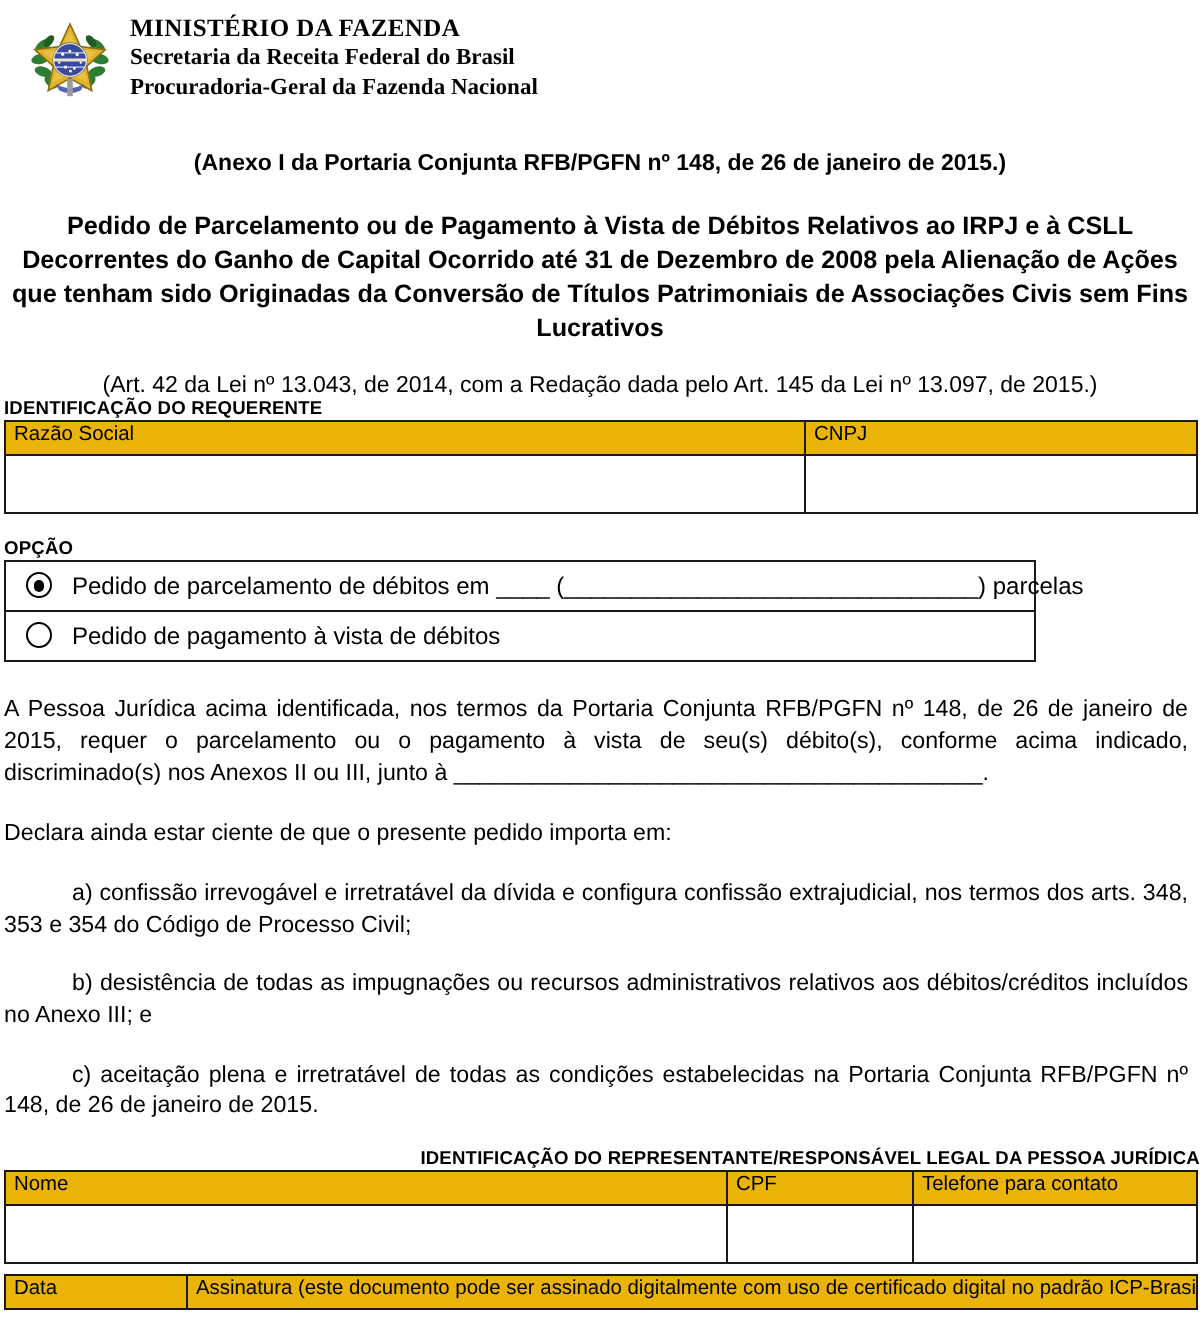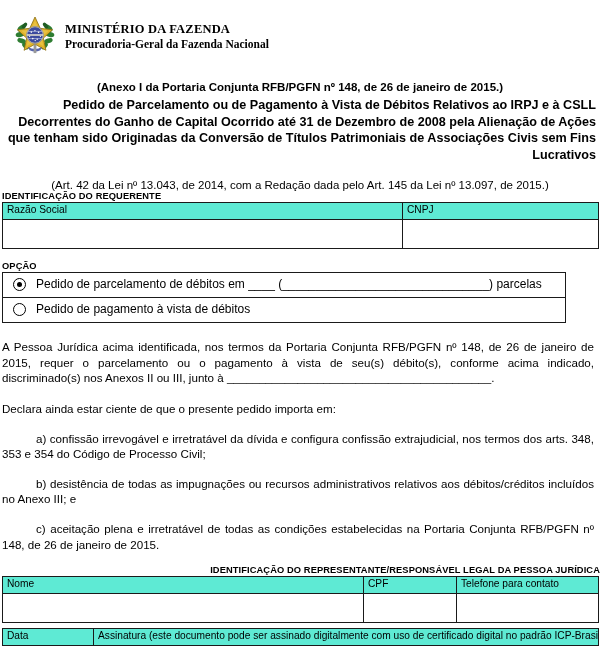--- a/index.html
+++ b/index.html
@@ -12,22 +12,22 @@
     height: 667px;
     overflow: hidden;
     font-family: "Liberation Sans", sans-serif;
     color: #000000;
     position: relative;
   }
 
   
   .doc-header {
     display: flex;
-    align-items: center;
-    padding: 14px 0 0 14px;
+    align-items: flex-end;
+    padding: 4px 0 0 14px;
   }
   .emblem {
     width: 42px;
     height: 42px;
     flex: 0 0 42px;
     margin-right: 9px;
   }
   .emblem svg { display: block; }
   .header-lines {
     padding-top: 2px;
@@ -43,25 +43,25 @@
   .header-lines .ln3 { font-size: 11.5px; }
 
   
   .anexo-line {
     text-align: center;
     font-size: 11.5px;
     margin-top: 25px;
     font-weight: bold;
   }
   .main-title {
-    text-align: right;
+    text-align: center;
     font-size: 12.6px;
     font-weight: bold;
     line-height: 1.33;
-    margin-top: 4px;
+    margin-top: 17px;
     padding: 0 4px;
   }
   .art-line {
     text-align: center;
     font-size: 11.5px;
     margin-top: 15px;
   }
 
   
   .section-label {
@@ -80,34 +80,34 @@
     margin: 0 auto 0 2px;
     border-collapse: collapse;
     table-layout: fixed;
   }
   .tbl td {
     border: 1.4px solid #1a1a1a;
     padding: 0;
     vertical-align: top;
   }
   .tbl td.head {
-    background: #5eead4;
+    background: #eab308;
     font-size: 10.2px;
     padding: 1px 4px 2px 4px;
     height: 13px;
     line-height: 1.15;
     white-space: nowrap;
     overflow: hidden;
   }
   .tbl td.fill { height: 28px; background: #ffffff; }
   .spacer-row td { border: none !important; height: 5px; background: transparent; }
 
   
   .opcao-box {
-    width: 564px;
+    width: 516px;
     margin-left: 2px;
     border: 1.4px solid #1a1a1a;
     border-collapse: collapse;
     table-layout: fixed;
   }
   .opcao-box tr.opt-row td {
     border-bottom: 1.4px solid #1a1a1a;
   }
   .opcao-box tr.opt-row:last-child td { border-bottom: none; }
   .opt-cell {
@@ -195,20 +195,21 @@
         <circle cx="15.6" cy="22.3" r="0.6"></circle>
           <circle cx="26.4" cy="22.3" r="0.6"></circle>
       </g>
 
       <path d="M14 33 q7 4 14 0 l-1.6 3.3 q-5.4 2.6 -10.8 0 z" fill="#3b4a9e" opacity="0.85"></path>
       <path d="M19.6 30.5 h2.8 v8.6 h-2.8 z" fill="#9a9a9a"></path>
     </svg>
   </div>
   <div class="header-lines">
     <div class="ln ln1">MINISTÉRIO DA FAZENDA</div>
+    <div class="ln ln2">Secretaria da Receita Federal do Brasil</div>
     <div class="ln ln3">Procuradoria-Geral da Fazenda Nacional</div>
   </div>
 </div>
 
 <div class="anexo-line">(Anexo I da Portaria Conjunta RFB/PGFN nº 148, de 26 de janeiro de 2015.)</div>
 
 <div class="main-title">Pedido de Parcelamento ou de Pagamento à Vista de Débitos Relativos ao IRPJ e à CSLL Decorrentes do Ganho de Capital Ocorrido até 31 de Dezembro de 2008 pela Alienação de Ações que tenham sido Originadas da Conversão de Títulos Patrimoniais de Associações Civis sem Fins Lucrativos</div>
 
 <div class="art-line">(Art. 42 da Lei nº 13.043, de 2014, com a Redação dada pelo Art. 145 da Lei nº 13.097, de 2015.)</div>
 

